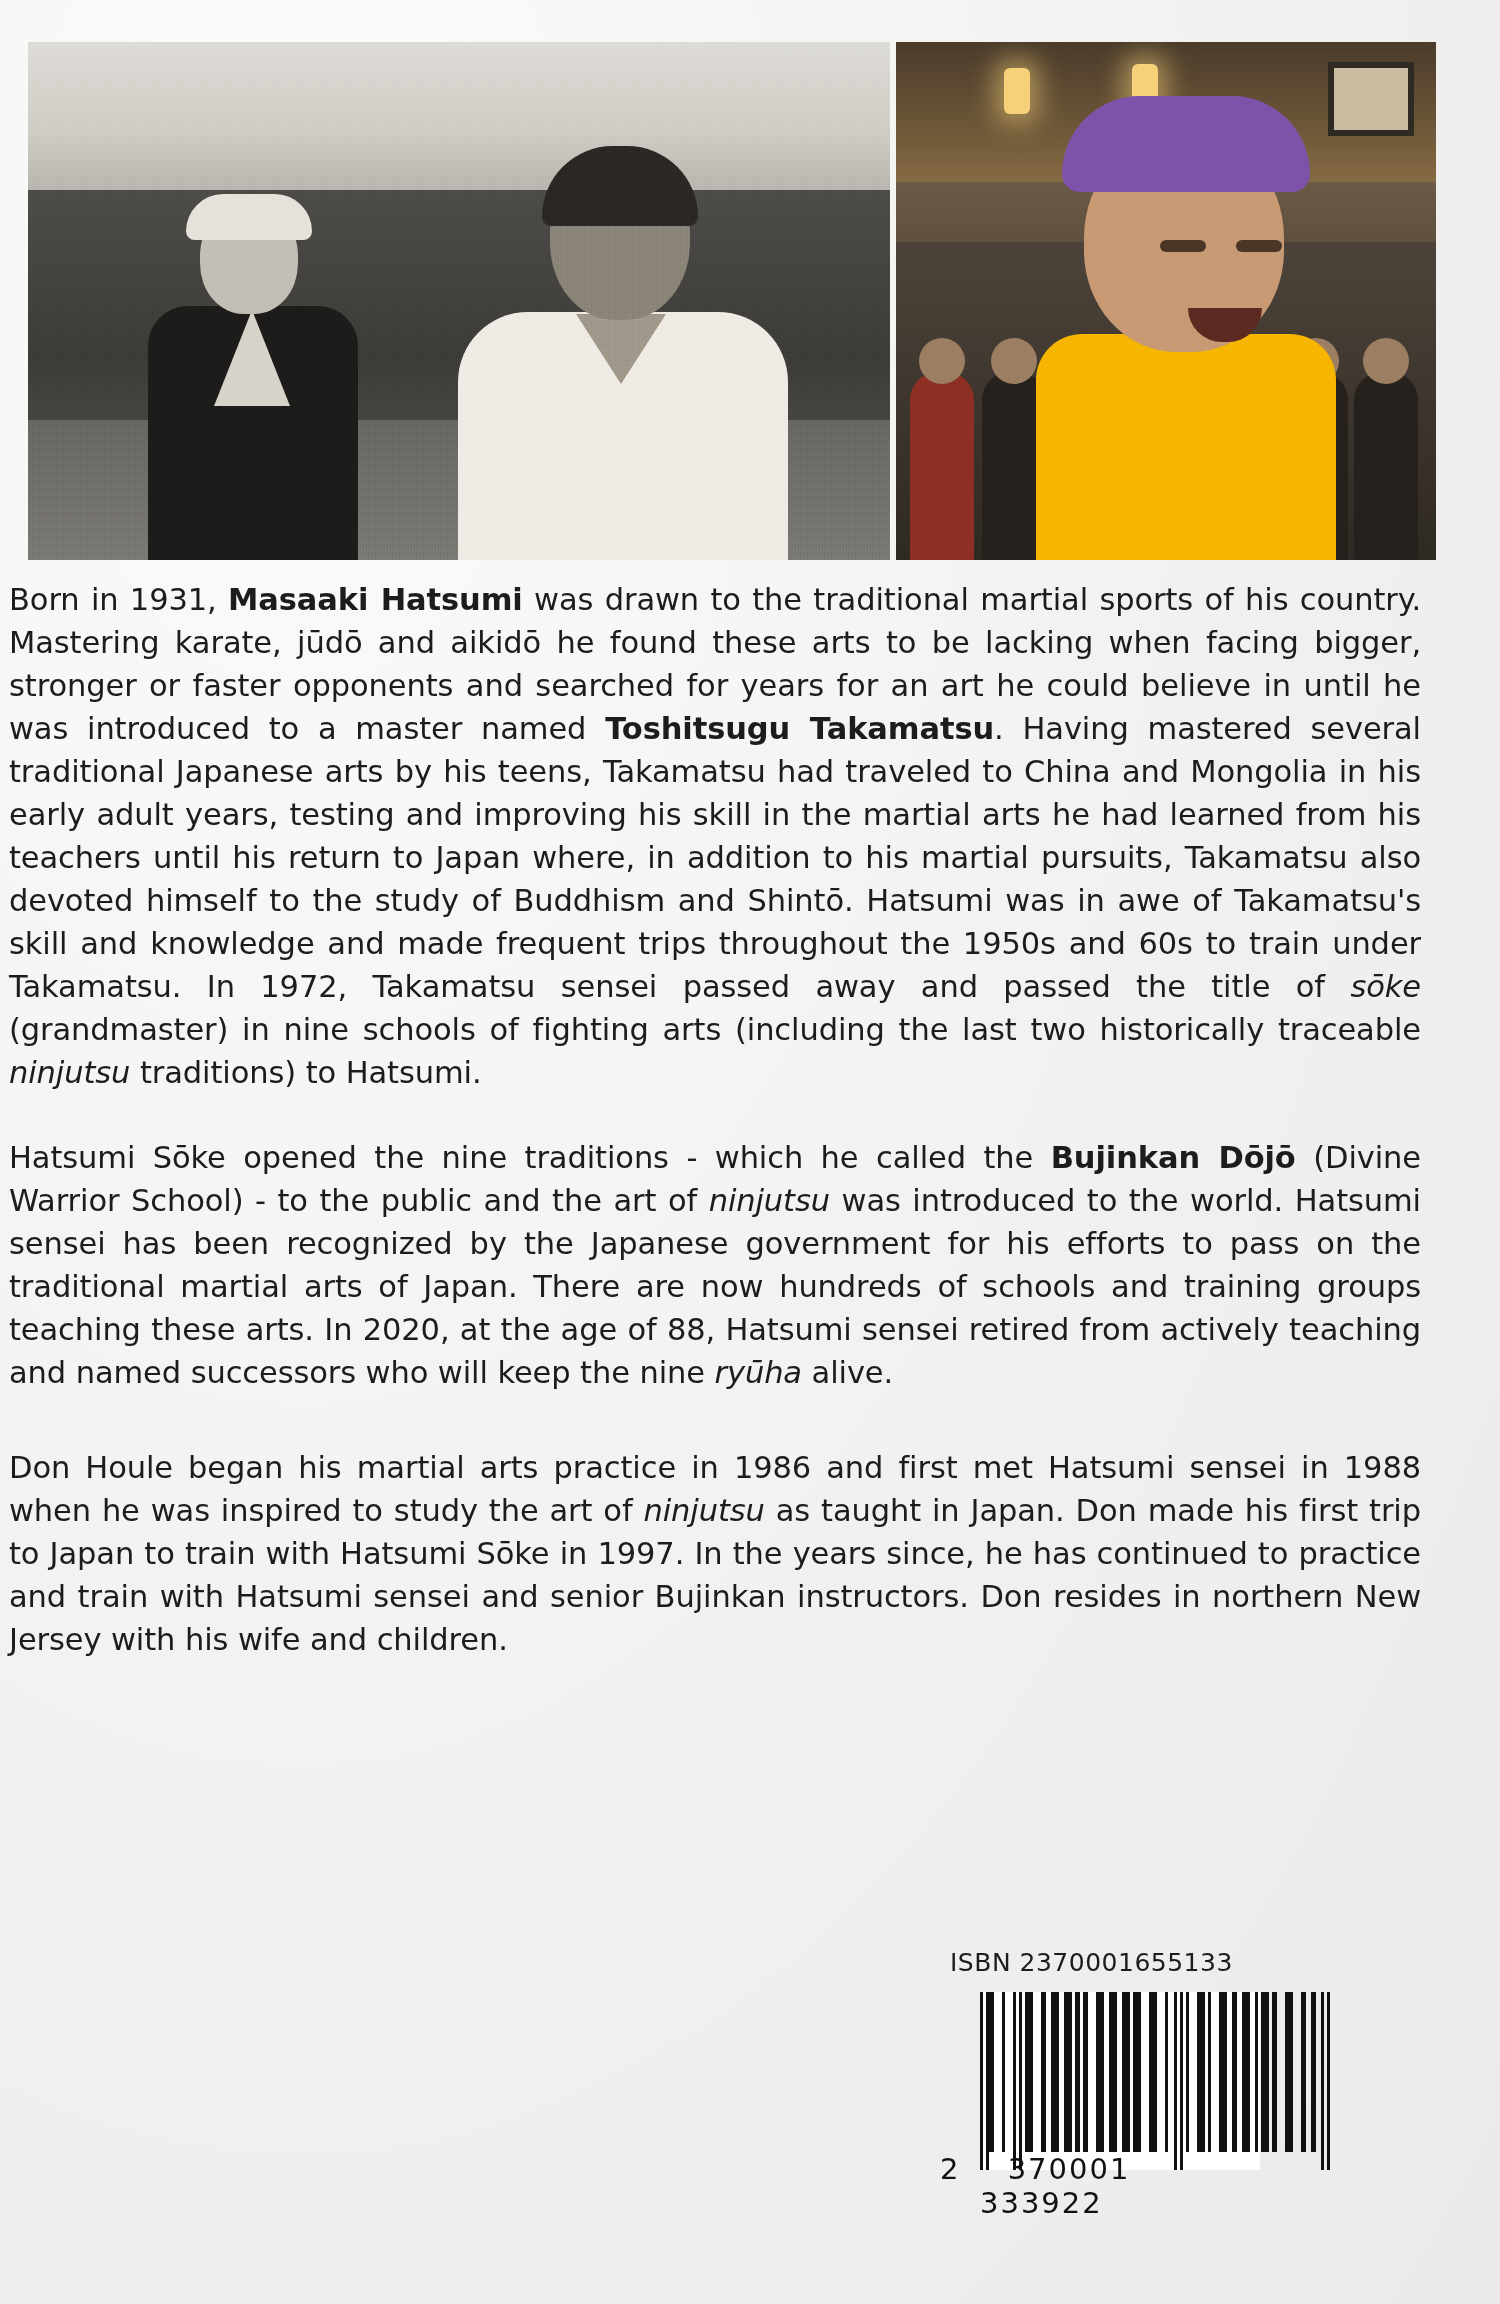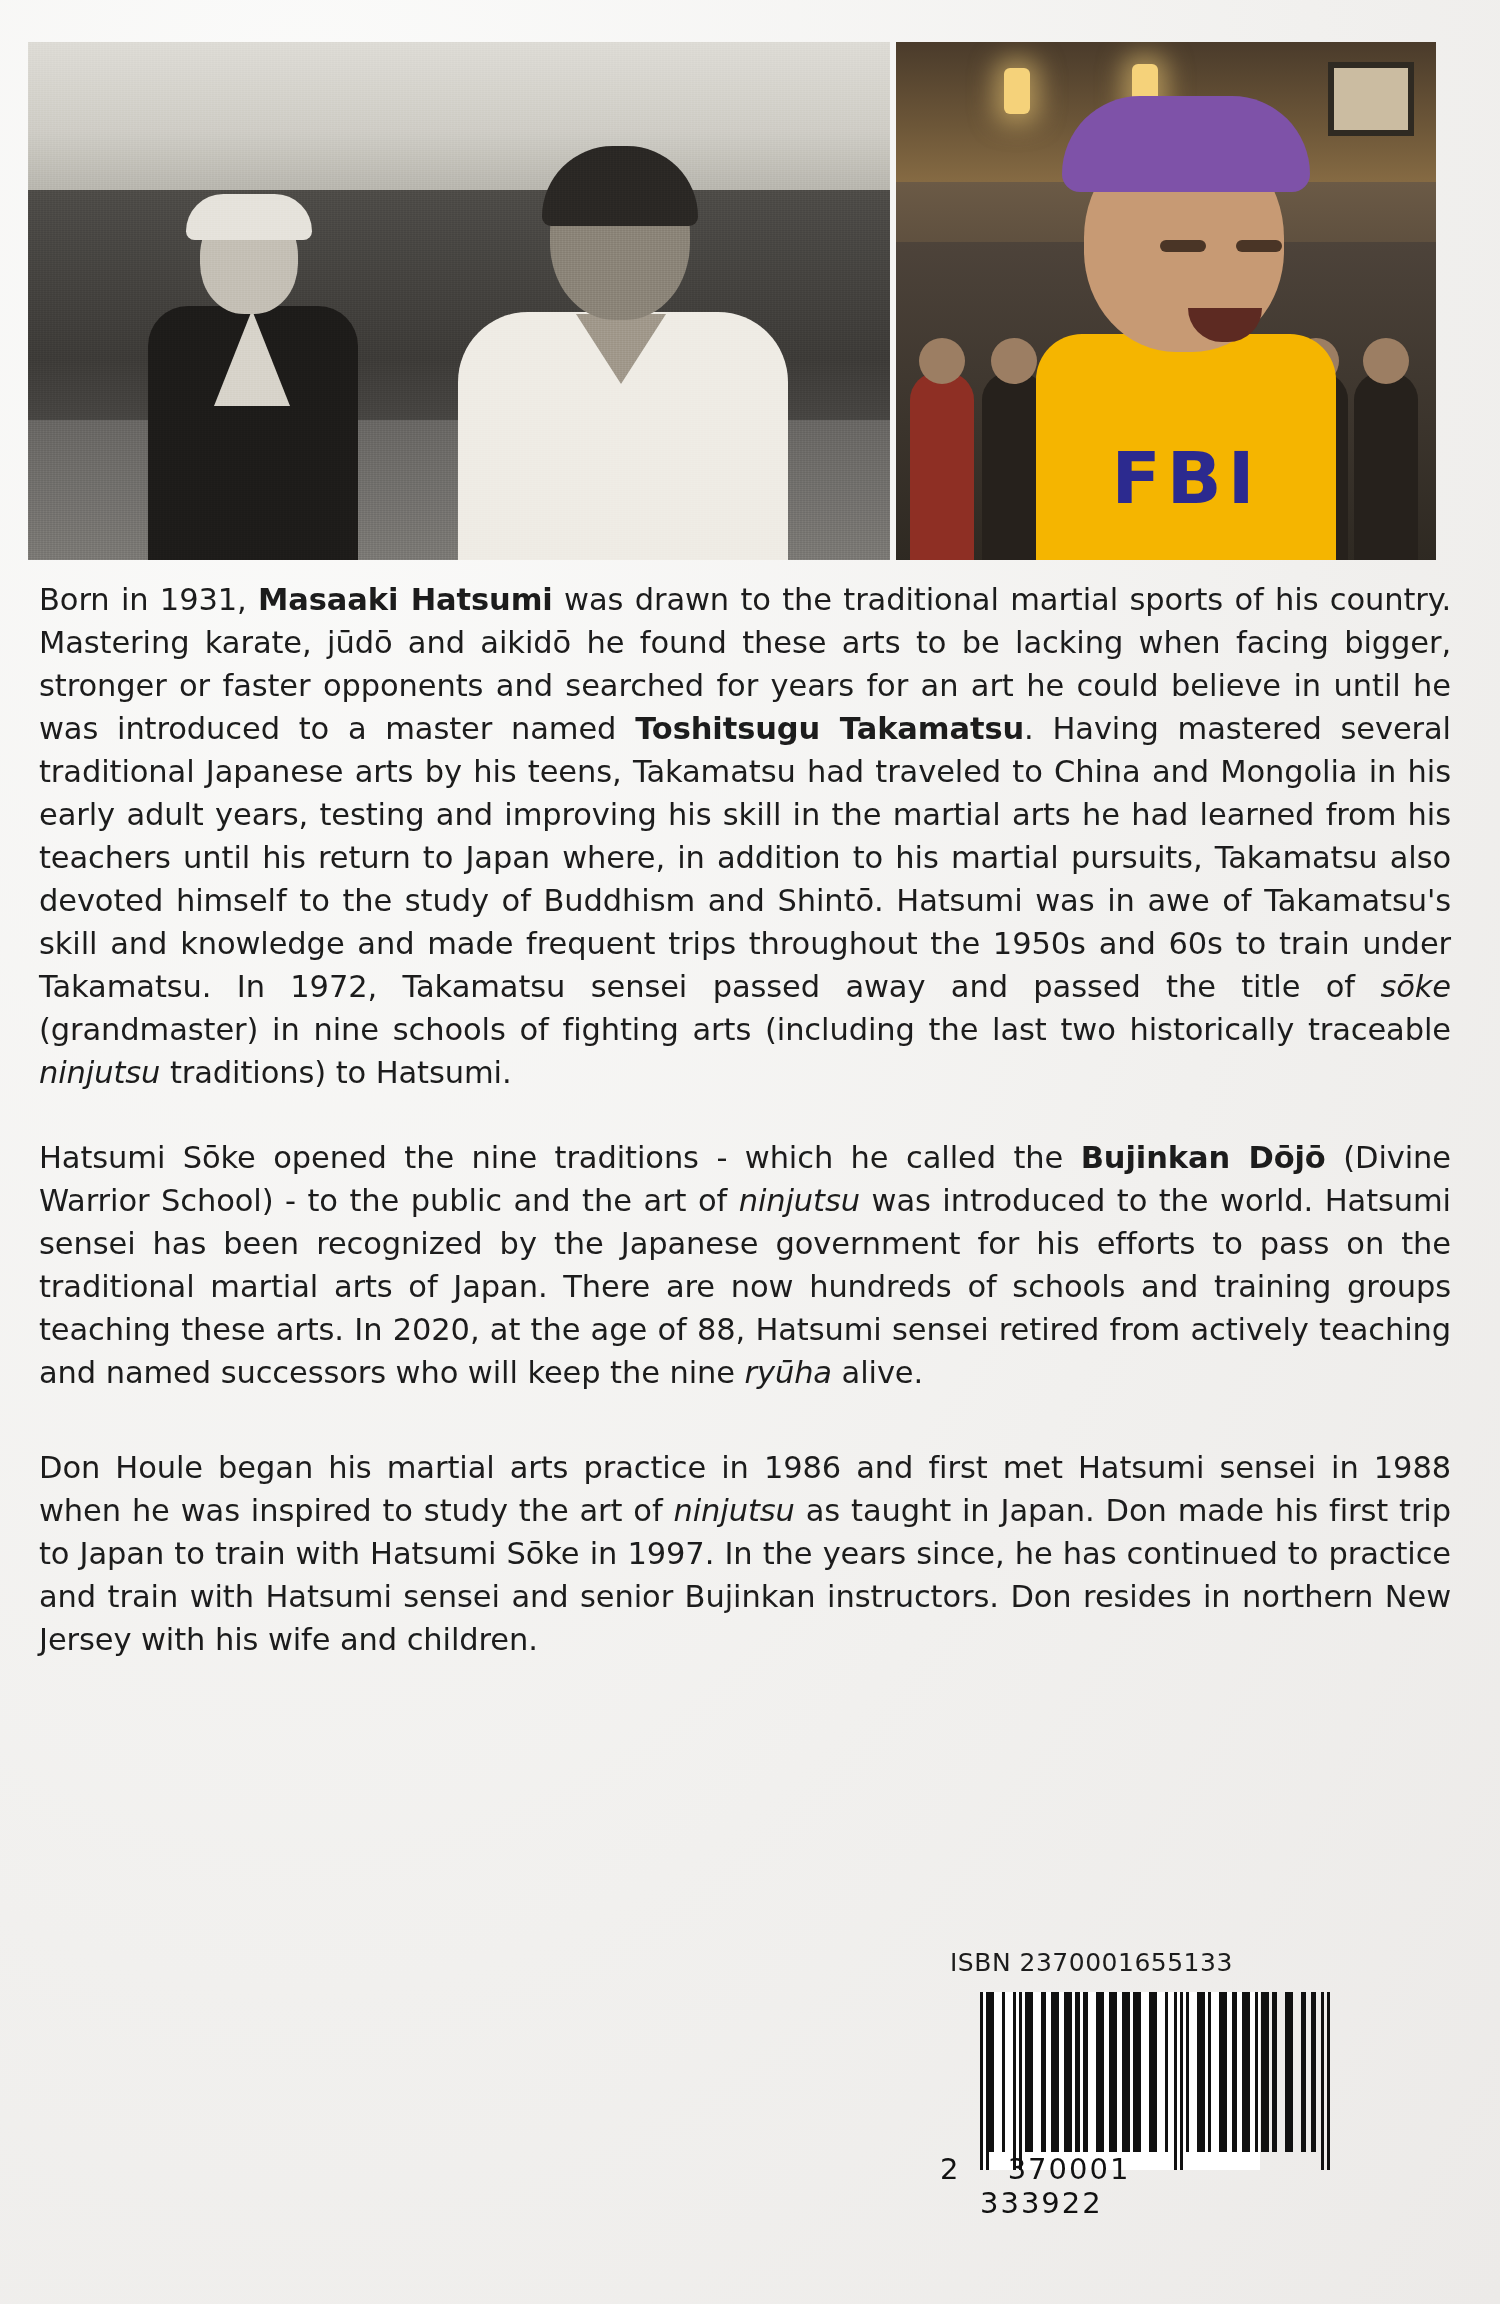--- a/index.html
+++ b/index.html
@@ -170,21 +170,21 @@
     font-weight: bold; font-size: 72px; letter-spacing: 6px;
     color: #2c2a8f;
   }
   .rp-frame {
     position: absolute; right: 22px; top: 20px; width: 74px; height: 62px;
     background: #cbbca1; border: 6px solid #2f2a22;
   }
   
   .content {
     position: absolute;
-    left: 39px;
+    left: 9px;
     top: 578px;
     width: 1412px;
   }
   p {
     margin: 0 0 0 0;
     font-family: "DejaVu Sans", sans-serif;
     font-size: 30.5px;
     line-height: 43px;
     color: #1c1c1c;
     text-align: justify;
@@ -291,21 +291,20 @@
           </div>
       </div>
       <div class="hatsumi">
         <div class="shirt"></div>
         <div class="face">
           <span class="eyeL"></span>
           <span class="eyeR"></span>
           <span class="mouth"></span>
         </div>
         <div class="hair"></div>
-        <div class="fbi">FBI</div>
       </div>
     </div>
 
   </div>
 
   <div class="content">
     <p class="p1">Born in 1931, <b>Masaaki Hatsumi</b> was drawn to the traditional martial sports of his country. Mastering karate, jūdō and aikidō he found these arts to be lacking when facing bigger, stronger or faster opponents and searched for years for an art he could believe in until he was introduced to a master named <b>Toshitsugu Takamatsu</b>. Having mastered several traditional Japanese arts by his teens, Takamatsu had traveled to China and Mongolia in his early adult years, testing and improving his skill in the martial arts he had learned from his teachers until his return to Japan where, in addition to his martial pursuits, Takamatsu also devoted himself to the study of Buddhism and Shintō. Hatsumi was in awe of Takamatsu's skill and knowledge and made frequent trips throughout the 1950s and 60s to train under Takamatsu. In 1972, Takamatsu sensei passed away and passed the title of <i>sōke</i> (grandmaster) in nine schools of fighting arts (including the last two historically traceable <i>ninjutsu</i> traditions) to Hatsumi.</p>
     <p class="p2">Hatsumi Sōke opened the nine traditions - which he called the <b>Bujinkan Dōjō</b> (Divine Warrior School) - to the public and the art of <i>ninjutsu</i> was introduced to the world. Hatsumi sensei has been recognized by the Japanese government for his efforts to pass on the traditional martial arts of Japan. There are now hundreds of schools and training groups teaching these arts. In 2020, at the age of 88, Hatsumi sensei retired from actively teaching and named successors who will keep the nine <i>ryūha</i> alive.</p>
     <p class="p3">Don Houle began his martial arts practice in 1986 and first met Hatsumi sensei in 1988 when he was inspired to study the art of <i>ninjutsu</i> as taught in Japan. Don made his first trip to Japan to train with Hatsumi Sōke in 1997. In the years since, he has continued to practice and train with Hatsumi sensei and senior Bujinkan instructors. Don resides in northern New Jersey with his wife and children.</p>
   </div>

